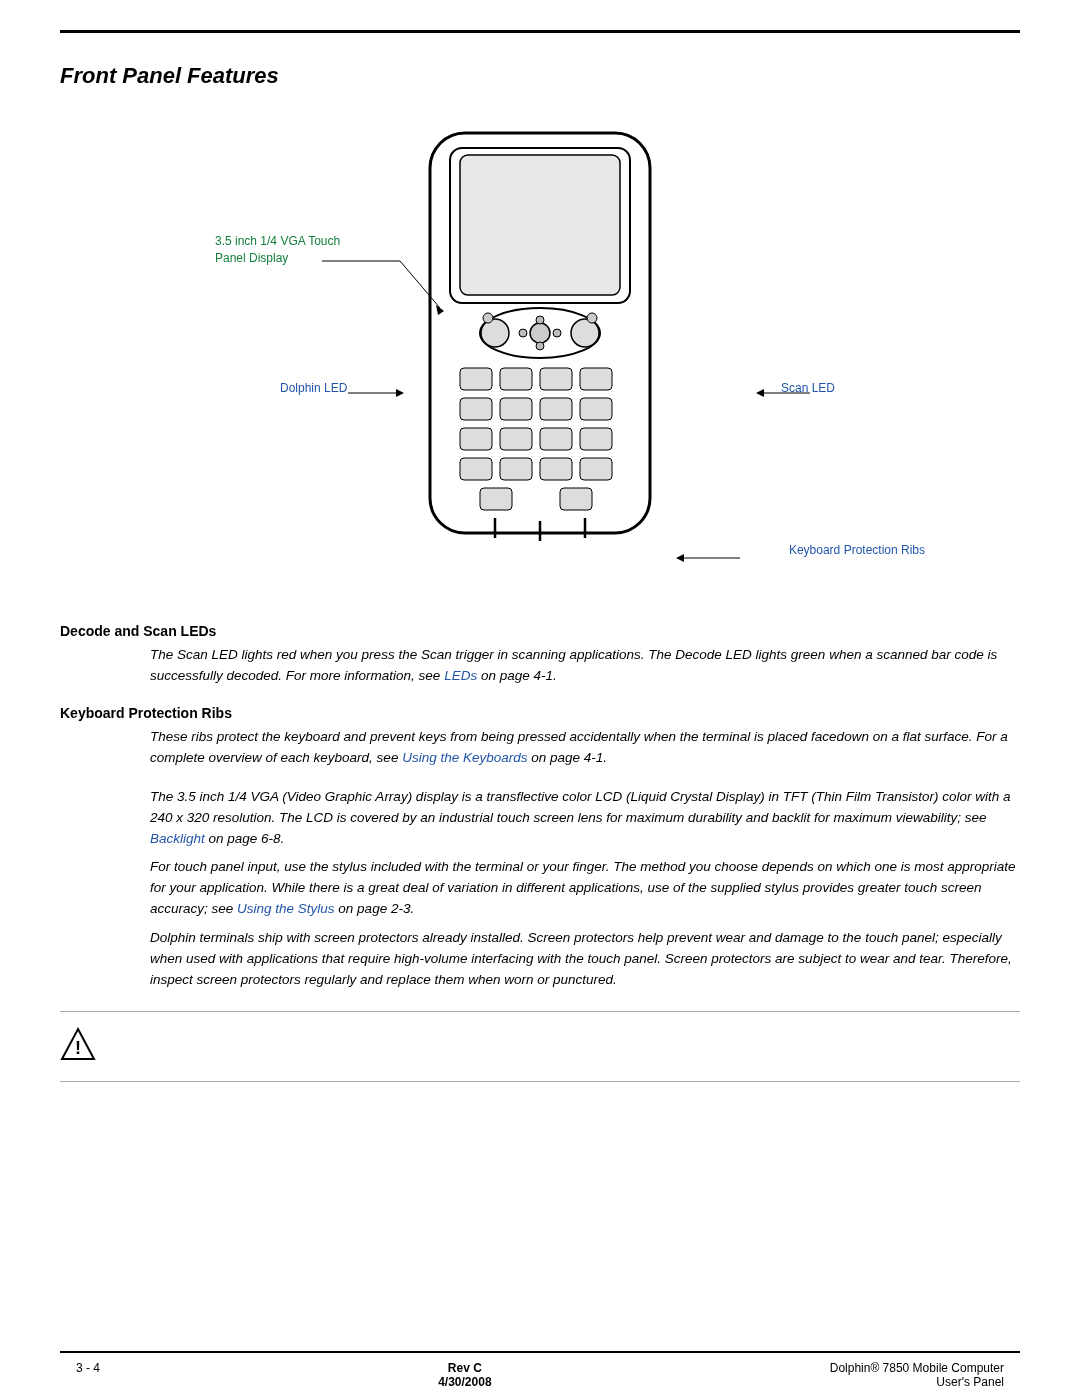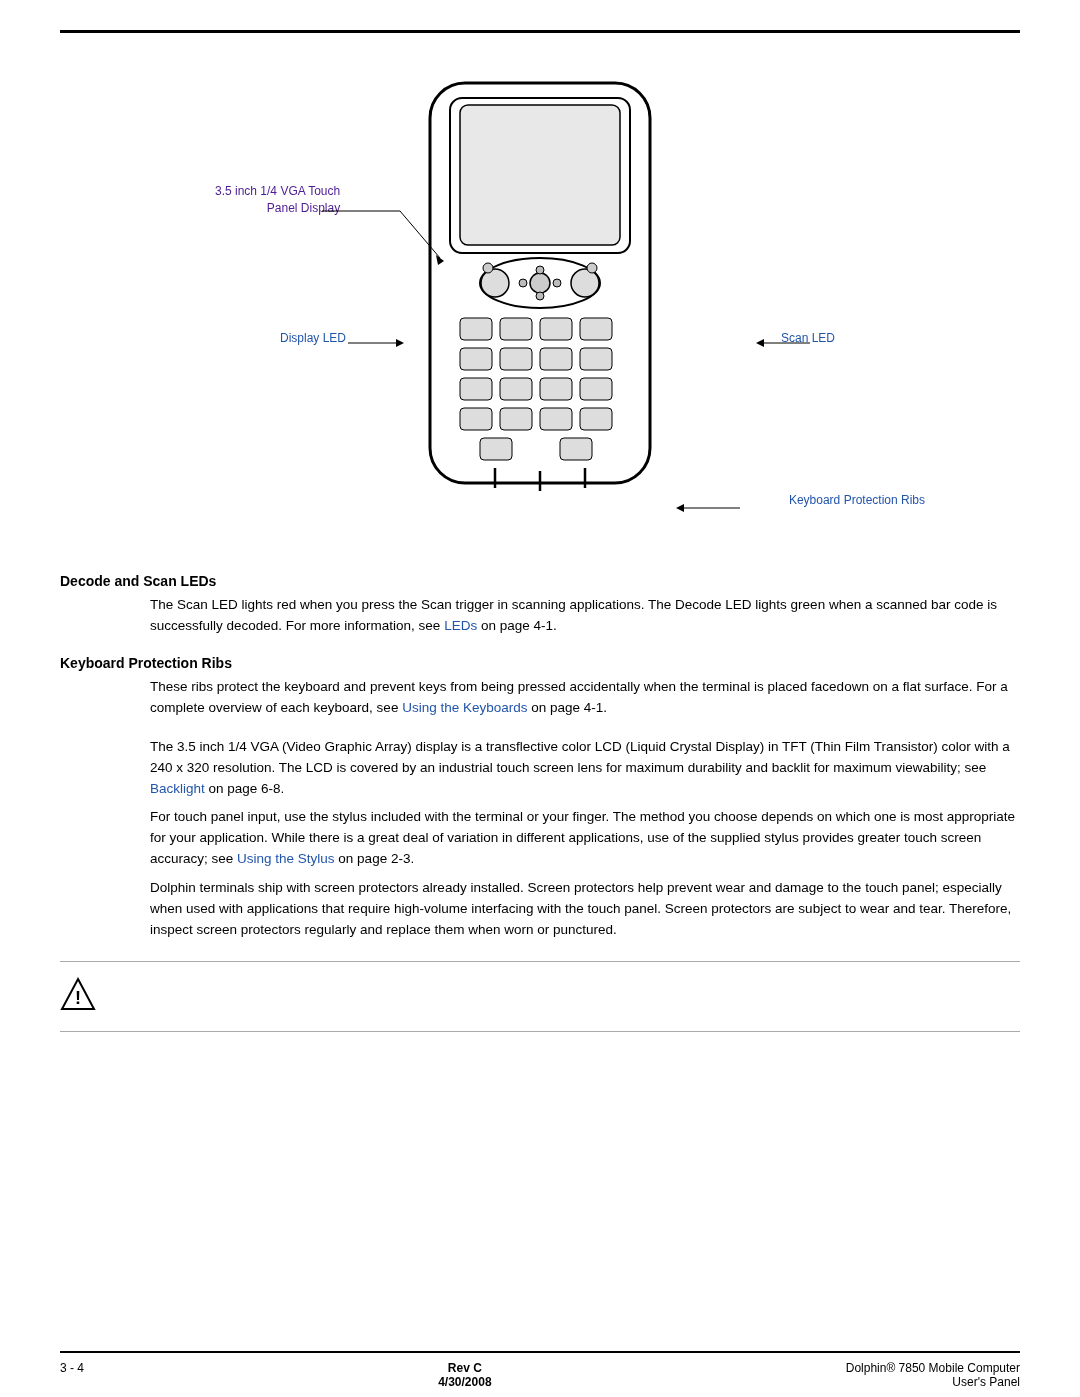--- a/index.html
+++ b/index.html
@@ -39,24 +39,24 @@
       justify-content: center;
       position: relative;
       margin-bottom: 30px;
       height: 480px;
     }
     
     .label-touch {
       position: absolute;
       left: 155px;
       top: 120px;
-      color: #4c1d95;
+      color: #15803d;
       font-size: 12px;
       line-height: 1.4;
-      text-align: right;
+      text-align: left;
     }
     .label-decode {
       position: absolute;
       left: 220px;
       top: 268px;
       color: #2255aa;
       font-size: 12px;
     }
     .label-scan {
       position: absolute;
@@ -88,20 +88,21 @@
       margin-bottom: 6px;
     }
     .section-block {
       margin-bottom: 18px;
     }
     .section-body {
       font-size: 13.5px;
       line-height: 1.55;
       margin-left: 90px;
       margin-bottom: 8px;
+      font-style: italic;
     }
     .link-text {
       color: #2255aa;
       text-decoration: none;
     }
     .warning-box {
       display: flex;
       align-items: flex-start;
       border-top: 1px solid #aaa;
       border-bottom: 1px solid #aaa;
@@ -119,44 +120,45 @@
       font-size: 13.5px;
       line-height: 1.55;
     }
     .bottom-rule {
       border-top: 2px solid #000;
       margin: 0 60px;
     }
     .footer {
       display: flex;
       justify-content: space-between;
-      padding: 8px 60px;
+      padding: 8px 76px;
       font-size: 12px;
     }
     .footer-left { }
     .footer-center { text-align: center; font-weight: bold; }
     .footer-right { text-align: right; }
   </style>
 </head>
 <body>
 
 <div class="page-container">
   <div class="top-rule"></div>
 
   <div class="content-area">
+    <div class="page-title">Front Panel Features</div>
 
     <div class="diagram-section">
 
       <div class="label-touch">
         <span style="white-space:pre-line;">3.5 inch 1/4 VGA Touch
 Panel Display</span>
       </div>
 
       <div class="label-decode">
-        <span>Display LED</span>
+        <span>Dolphin LED</span>
       </div>
 
       <div class="label-scan">
         <span>Scan LED</span>
       </div>
 
       <div class="label-keyboard-ribs">
         <span>Keyboard Protection Ribs</span>
       </div>
 

